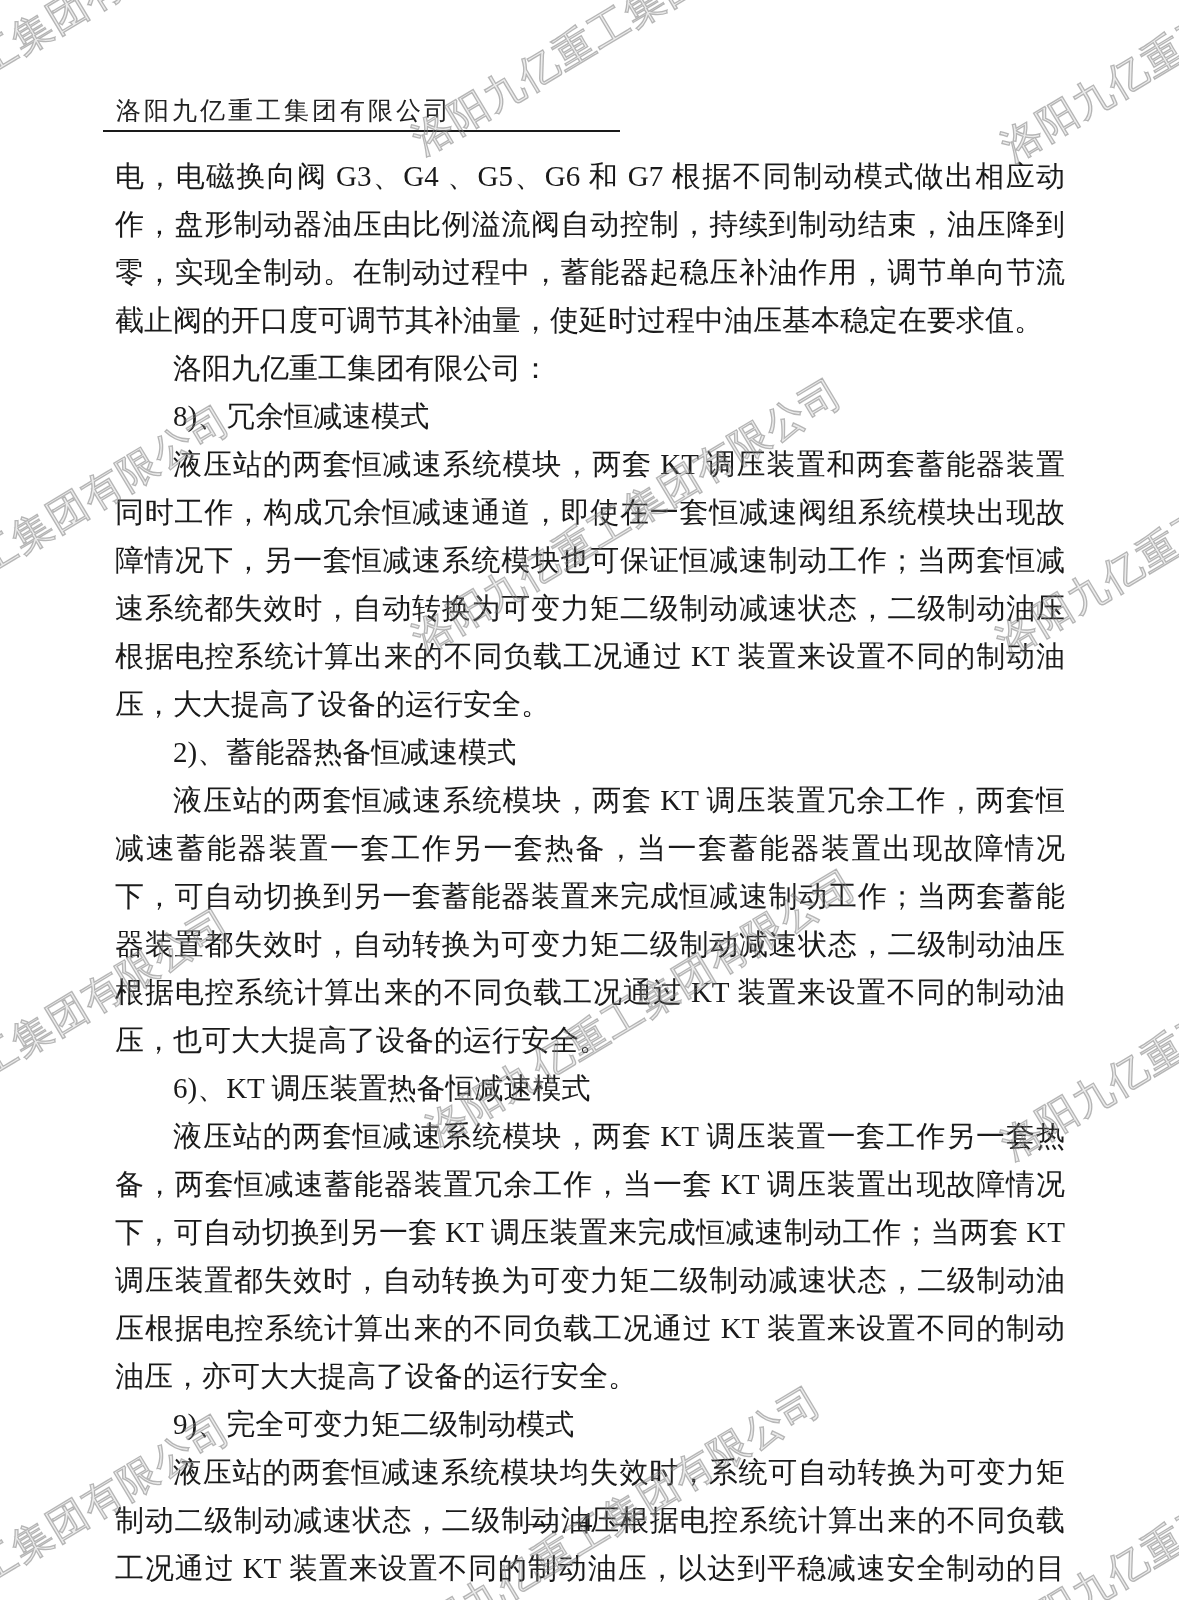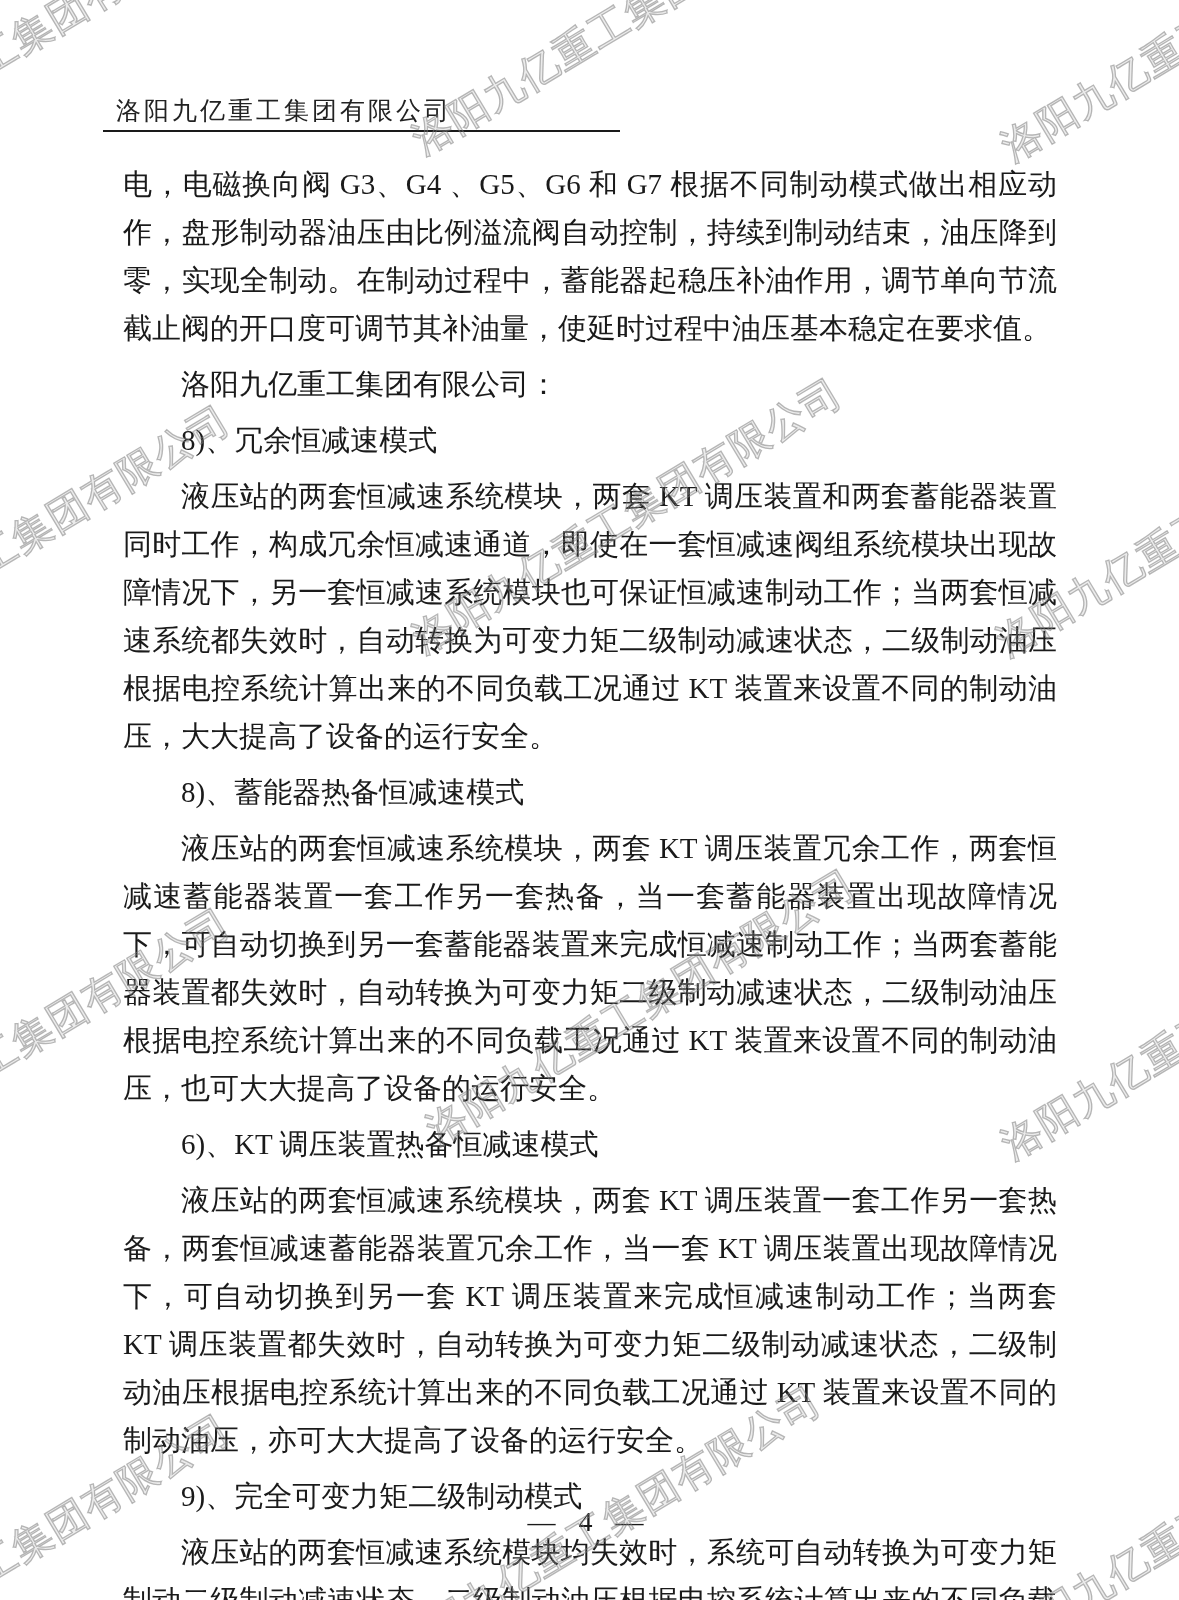--- a/index.html
+++ b/index.html
@@ -41,21 +41,21 @@
     left: 115px;
     top: 152px;
     width: 950px;
     font-size: 29px;
     line-height: 48px;
     color: #1a1a1a;
     text-align: justify;
     z-index: 2;
   }
   .doc-body p {
-    margin: 8px;
+    margin: 0;
     padding: 0;
     text-indent: 2em;
   }
   .doc-body p.noindent {
     text-indent: 0;
   }
   
   .footer {
     position: absolute;
     left: 0;
@@ -121,21 +121,21 @@
   </div>
 
   <div class="company">洛阳九亿重工集团有限公司</div>
   <div class="header-rule"></div>
 
   <div class="doc-body">
     <p class="noindent">电，电磁换向阀 G3、G4 、G5、G6 和 G7 根据不同制动模式做出相应动作，盘形制动器油压由比例溢流阀自动控制，持续到制动结束，油压降到零，实现全制动。在制动过程中，蓄能器起稳压补油作用，调节单向节流截止阀的开口度可调节其补油量，使延时过程中油压基本稳定在要求值。</p>
     <p>洛阳九亿重工集团有限公司：</p>
     <p>8)、冗余恒减速模式</p>
     <p>液压站的两套恒减速系统模块，两套 KT 调压装置和两套蓄能器装置同时工作，构成冗余恒减速通道，即使在一套恒减速阀组系统模块出现故障情况下，另一套恒减速系统模块也可保证恒减速制动工作；当两套恒减速系统都失效时，自动转换为可变力矩二级制动减速状态，二级制动油压根据电控系统计算出来的不同负载工况通过 KT 装置来设置不同的制动油压，大大提高了设备的运行安全。</p>
-    <p>8)、蓄能器热备恒减速模式</p>
+    <p>2)、蓄能器热备恒减速模式</p>
     <p>液压站的两套恒减速系统模块，两套 KT 调压装置冗余工作，两套恒减速蓄能器装置一套工作另一套热备，当一套蓄能器装置出现故障情况下，可自动切换到另一套蓄能器装置来完成恒减速制动工作；当两套蓄能器装置都失效时，自动转换为可变力矩二级制动减速状态，二级制动油压根据电控系统计算出来的不同负载工况通过 KT 装置来设置不同的制动油压，也可大大提高了设备的运行安全。</p>
     <p>6)、KT 调压装置热备恒减速模式</p>
     <p>液压站的两套恒减速系统模块，两套 KT 调压装置一套工作另一套热备，两套恒减速蓄能器装置冗余工作，当一套 KT 调压装置出现故障情况下，可自动切换到另一套 KT 调压装置来完成恒减速制动工作；当两套 KT 调压装置都失效时，自动转换为可变力矩二级制动减速状态，二级制动油压根据电控系统计算出来的不同负载工况通过 KT 装置来设置不同的制动油压，亦可大大提高了设备的运行安全。</p>
     <p>9)、完全可变力矩二级制动模式</p>
     <p>液压站的两套恒减速系统模块均失效时，系统可自动转换为可变力矩制动二级制动减速状态，二级制动油压根据电控系统计算出来的不同负载工况通过 KT 装置来设置不同的制动油压，以达到平稳减速安全制动的目的。</p>
 
   </div>
 
   <div class="footer">
     <span>— 4 —</span>

